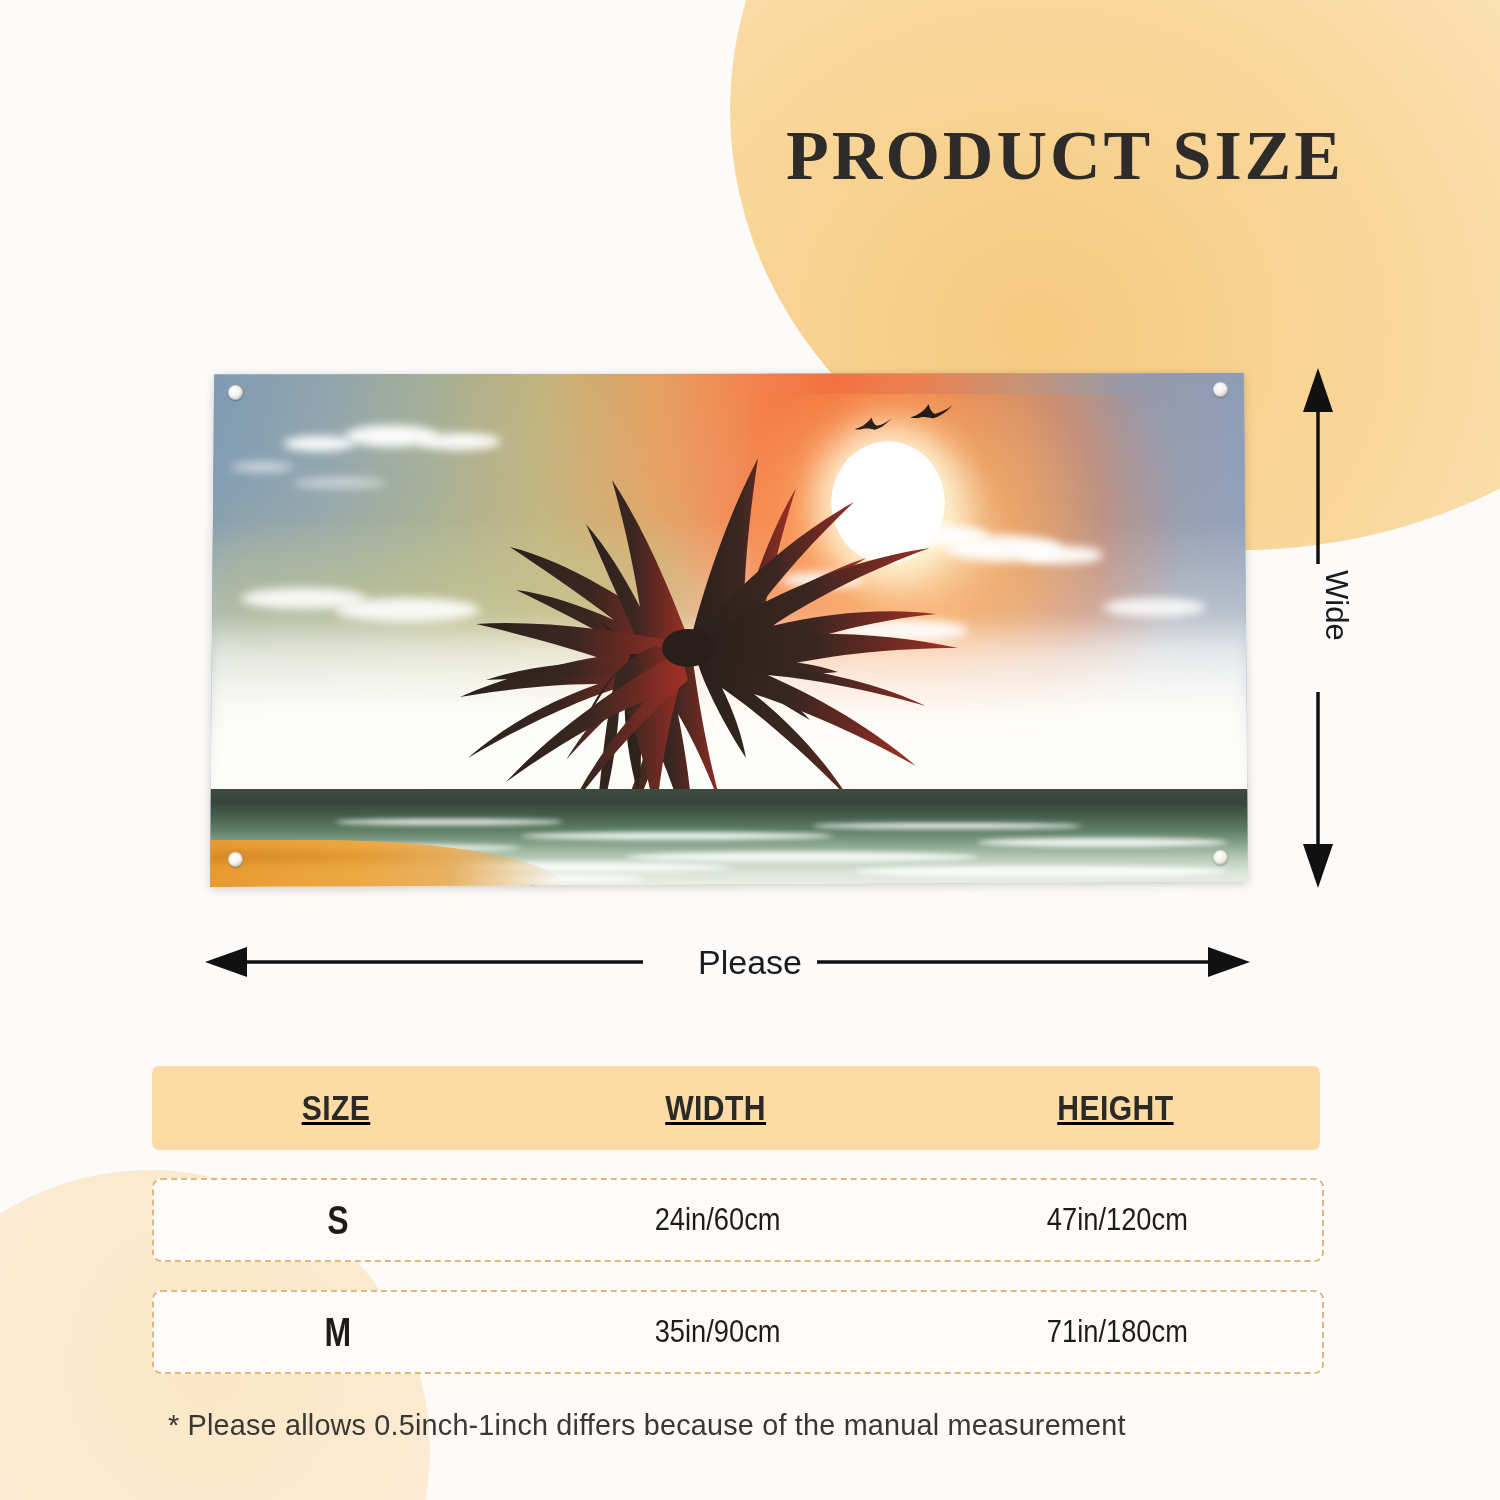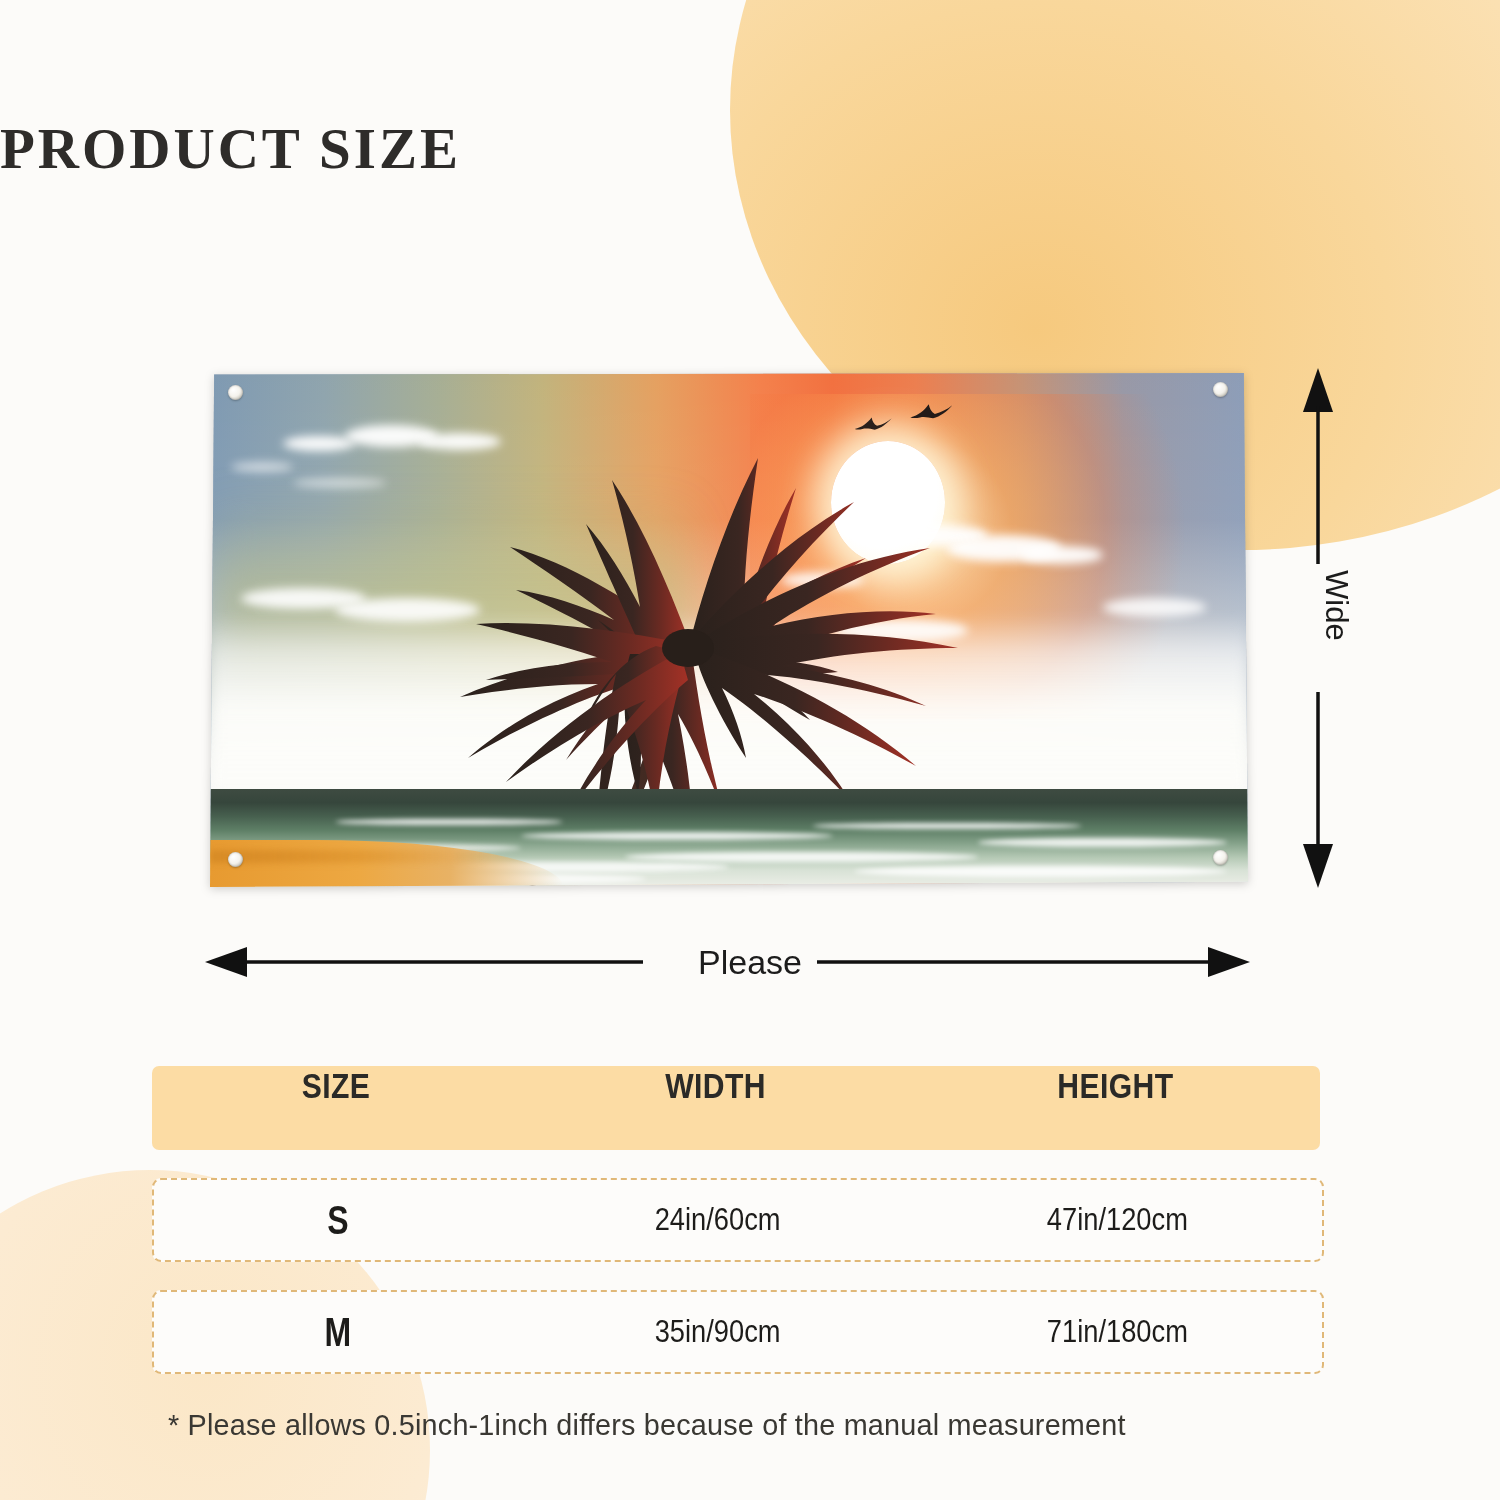--- a/index.html
+++ b/index.html
@@ -31,23 +31,23 @@
     left:-130px; bottom:-230px;
     width:560px; height:560px;
     border-radius:50%;
     background:radial-gradient(ellipse at 60% 35%, #FBE7C7 0%, #FCEBD2 50%, #FDF2E2 100%);
   }
 
   
   .title {
     position:absolute;
     top:116px; left:0; width:1344px;
-    text-align:left;
+    text-align:right;
     font-family:"Liberation Serif", serif;
-    font-size:57px;
+    font-size:70px;
     font-weight:700;
     letter-spacing:3px;
     color:#2E2C2A;
     z-index:4;
   }
 
   
   .banner-wrap {
     position:absolute;
     left:210px; top:362px;
@@ -211,21 +211,22 @@
 
   
   .tbl { position:absolute; left:152px; top:1066px; width:1172px; z-index:4; }
 
   .thead {
     display:flex;
     width:1168px;
     height:84px;
     background:#FCDCA4;
     border-radius:7px;
-    align-items:flex-start;
+    align-items:center;
+    text-decoration:underline;
   }
   .thead .cell {
     font-size:35px;
     font-weight:bold;
     letter-spacing:.5px;
     color:#2B2A27;
     text-align:center;
     transform:scaleX(.86);
   }
 

